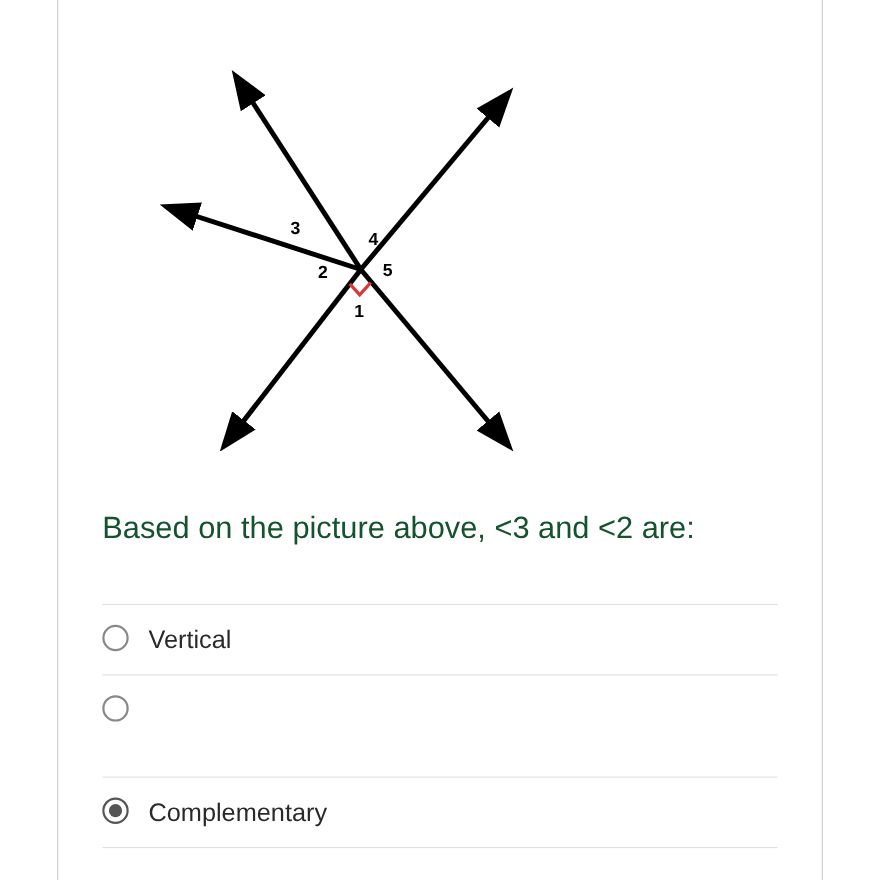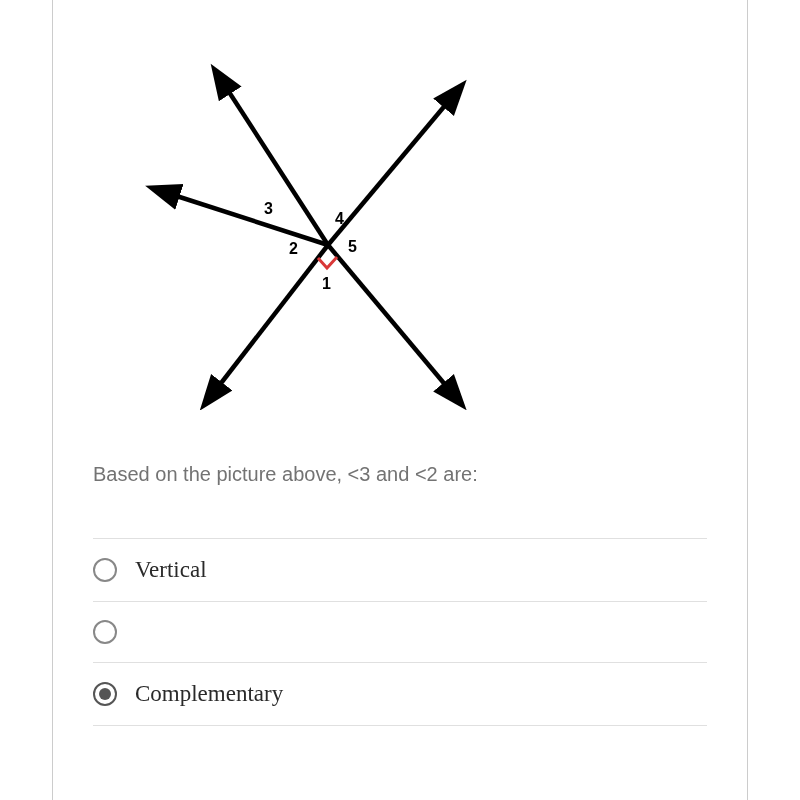--- a/index.html
+++ b/index.html
@@ -30,38 +30,38 @@
       align-items: center;
       justify-content: flex-start;
       padding-left: 60px;
     }
     .diagram {
       position: relative;
       width: 400px;
       height: 380px;
     }
     .question-text {
-      font-size: 20px;
-      color: #737373;
+      font-size: 28px;
+      color: #14532d;
       padding: 20px 40px 30px 40px;
       line-height: 1.4;
     }
     .options {
       padding: 20px 40px 0 40px;
     }
     .option {
       display: flex;
-      align-items: center;
+      align-items: flex-start;
       padding: 18px 0;
       border-top: 1px solid #e0e0e0;
       cursor: pointer;
-      font-family: Liberation Serif, serif;
     }
     .option:last-child {
       border-bottom: 1px solid #e0e0e0;
+      margin-top: 32px;
     }
     .radio {
       width: 24px;
       height: 24px;
       border: 2px solid #888;
       border-radius: 50%;
       margin-right: 18px;
       display: flex;
       align-items: center;
       justify-content: center;

